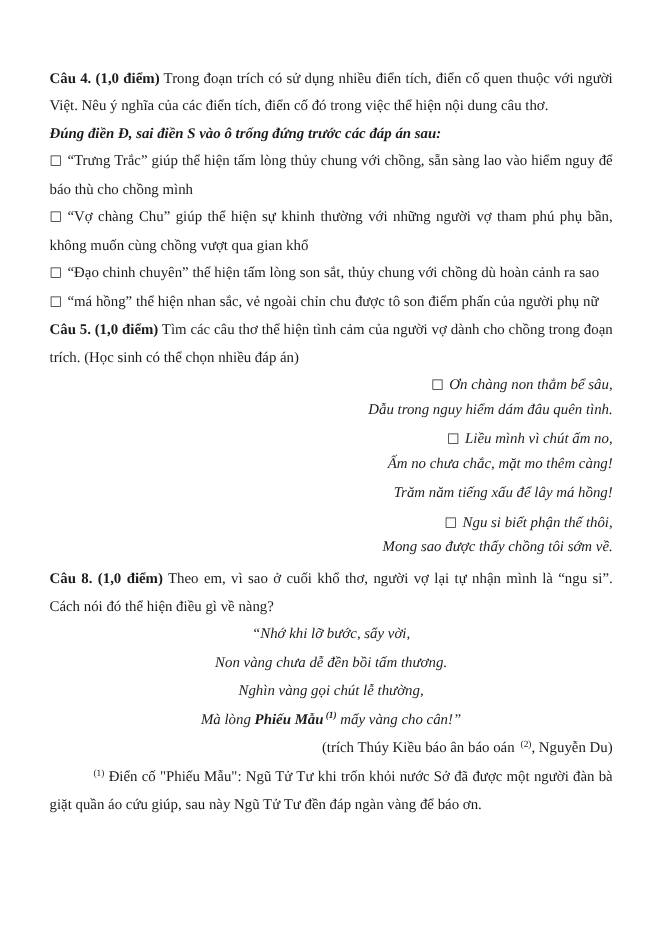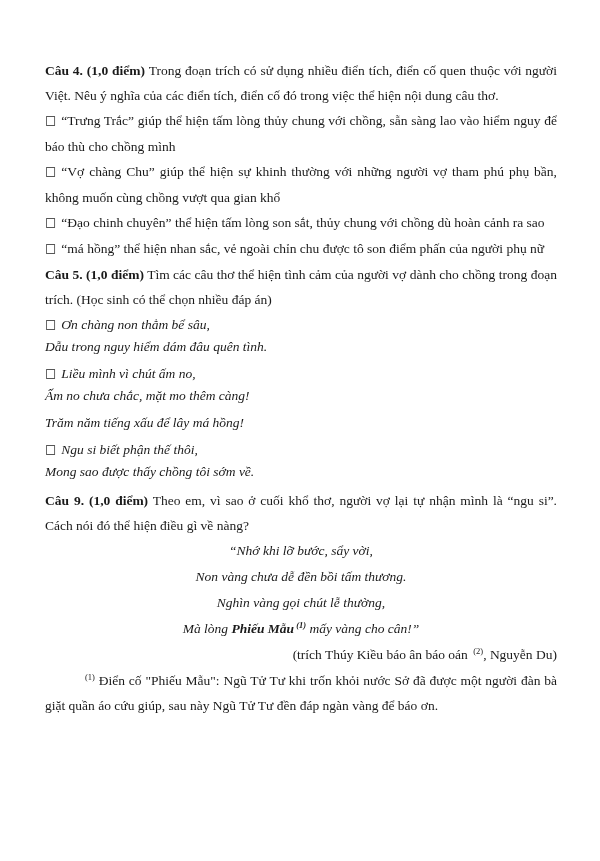--- a/index.html
+++ b/index.html
@@ -30,21 +30,21 @@
     line-height: 25px;
   }
   .cbx {
     font-family: "DejaVu Sans", sans-serif;
     font-size: 12px;
     margin-right: 5px;
     display: inline-block;
     transform: translateY(-1px);
   }
   .poem5 {
-    text-align: left;
+    text-align: right;
     font-style: italic;
     margin-top: 2px;
   }
   .poem5 .couplet { margin-bottom: 5px; }
   .poem5 .poem-line { line-height: 22px; }
   .poem7 {
     text-align: center;
     font-style: italic;
   }
   .poem7 .poem-line { line-height: 26px; }
@@ -67,20 +67,21 @@
 </style>
 </head>
 <body>
 
 <div class="page">
 
   <p class="body-par">
     <span class="qlabel">Câu 4. (1,0 điểm)</span><span> Trong đoạn trích có sử dụng nhiều điển tích, điển cố quen thuộc với người Việt. Nêu ý nghĩa của các điển tích, điển cố đó trong việc thể hiện nội dung câu thơ.</span>
   </p>
 
+  <p class="instruction">Đúng điền Đ, sai điền S vào ô trống đứng trước các đáp án sau:</p>
 
   <p class="body-par">
     <span class="cbx">□</span><span>“Trưng Trắc” giúp thể hiện tấm lòng thủy chung với chồng, sẵn sàng lao vào hiểm nguy để báo thù cho chồng mình</span>
   </p>
   <p class="body-par">
     <span class="cbx">□</span><span>“Vợ chàng Chu” giúp thể hiện sự khinh thường với những người vợ tham phú phụ bần, không muốn cùng chồng vượt qua gian khổ</span>
   </p>
   <p class="body-par">
     <span class="cbx">□</span><span>“Đạo chinh chuyên” thể hiện tấm lòng son sắt, thủy chung với chồng dù hoàn cảnh ra sao</span>
   </p>
@@ -104,21 +105,21 @@
     <div class="couplet">
       <div class="poem-line">Trăm năm tiếng xấu để lây má hồng!</div>
     </div>
     <div class="couplet">
       <div class="poem-line"><span class="cbx">□</span><span>Ngu si biết phận thế thôi,</span></div>
       <div class="poem-line">Mong sao được thấy chồng tôi sớm về.</div>
     </div>
   </div>
 
   <p class="body-par">
-    <span class="qlabel">Câu 9. (1,0 điểm)</span><span> Theo em, vì sao ở cuối khổ thơ, người vợ lại tự nhận mình là “ngu si”. Cách nói đó thể hiện điều gì về nàng?</span>
+    <span class="qlabel">Câu 8. (1,0 điểm)</span><span> Theo em, vì sao ở cuối khổ thơ, người vợ lại tự nhận mình là “ngu si”. Cách nói đó thể hiện điều gì về nàng?</span>
   </p>
 
 
   <div class="poem7">
     <div class="poem-line">“Nhớ khi lỡ bước, sẩy vời,</div>
     <div class="poem-line">Non vàng chưa dễ đền bồi tấm thương.</div>
     <div class="poem-line">Nghìn vàng gọi chút lễ thường,</div>
     <div class="poem-line">
       <span>Mà lòng </span><b>Phiếu Mẫu</b><sup class="sup-bi">(1)</sup><span> mấy vàng cho cân!”</span>
     </div>

